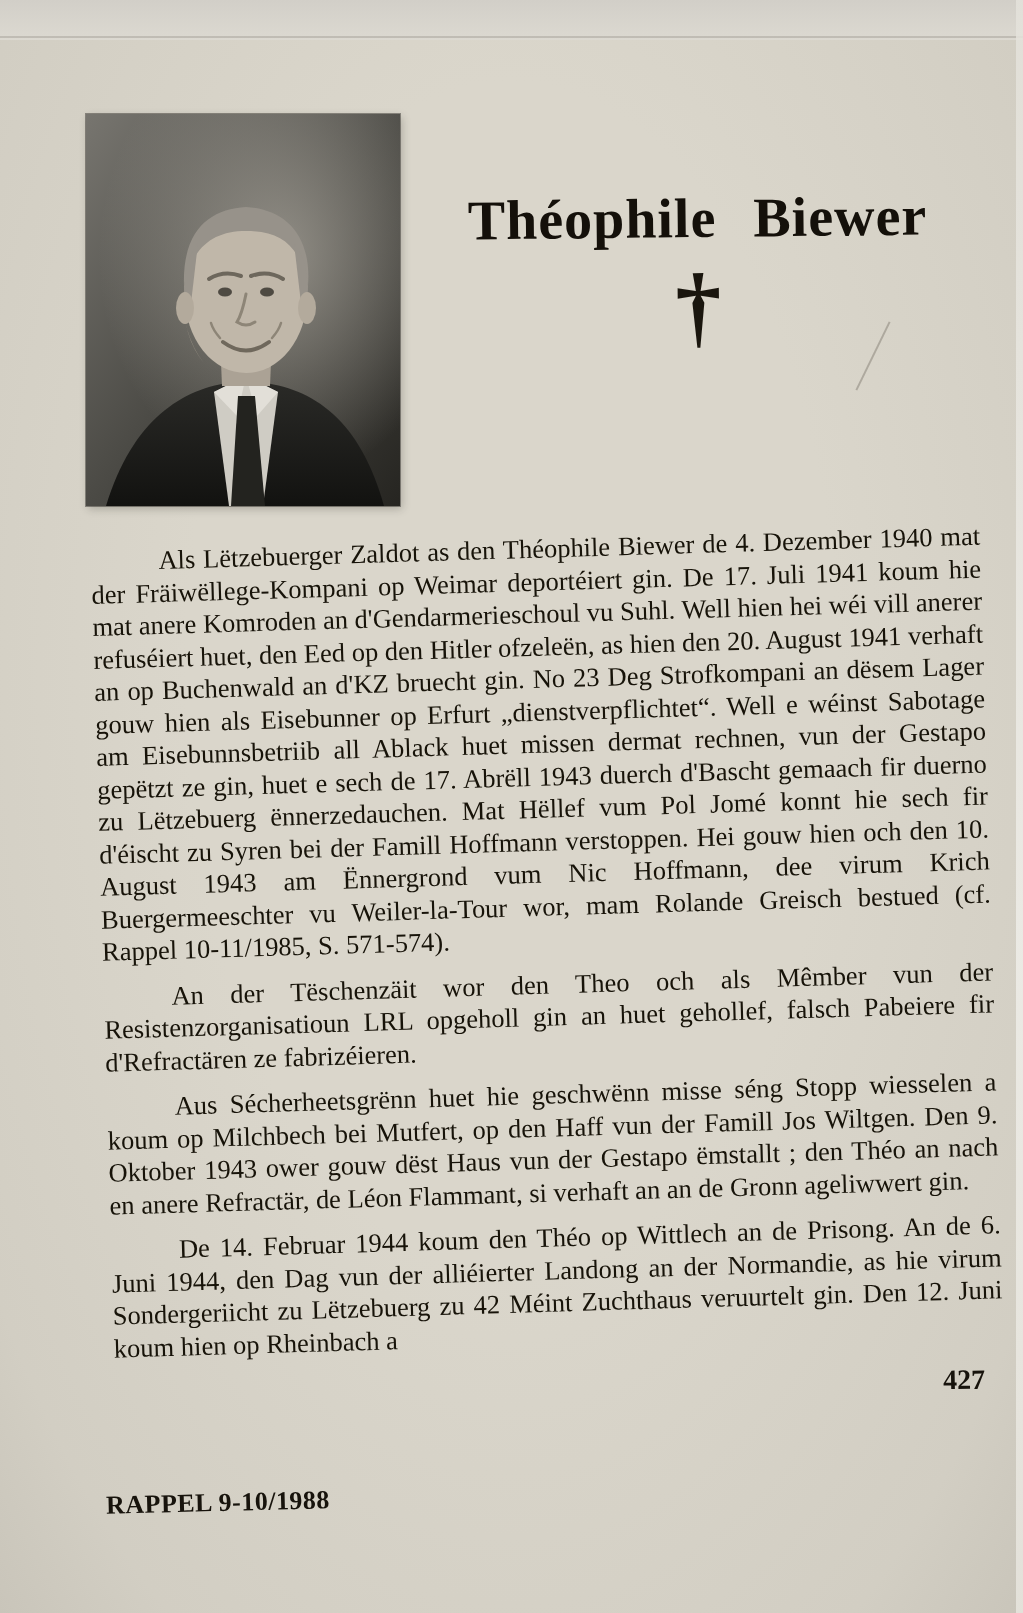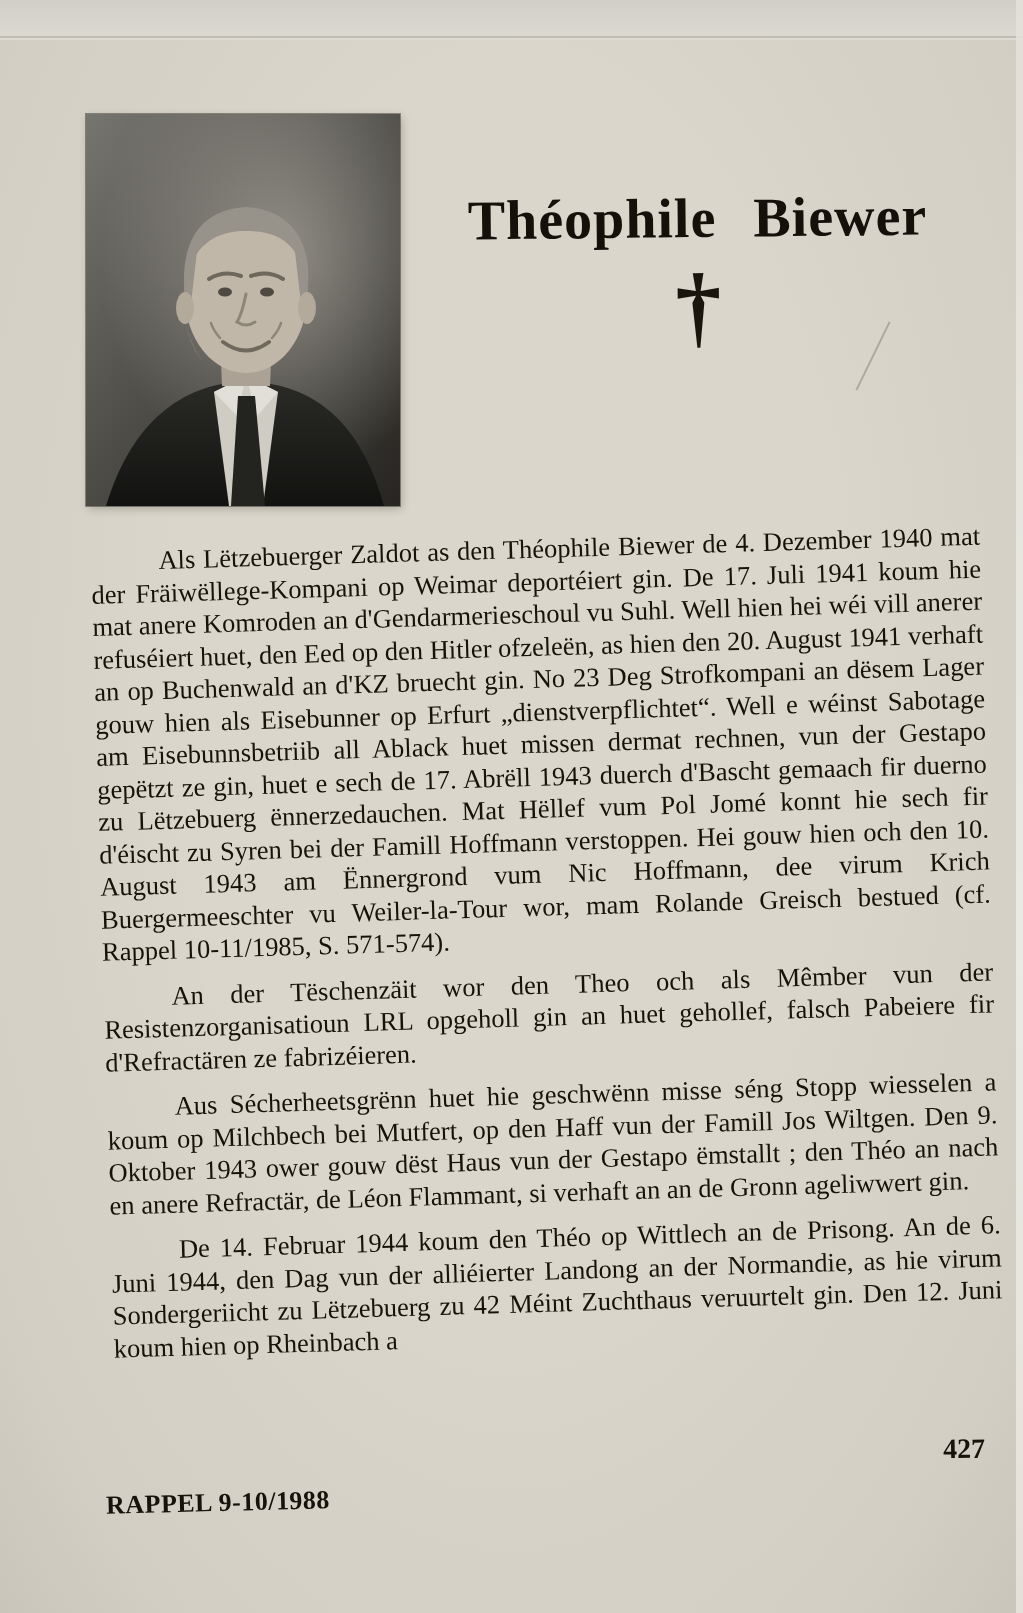--- a/index.html
+++ b/index.html
@@ -72,21 +72,21 @@
   }
   .body-text p {
     margin: 0 0 13px 0;
     font-size: 26.5px;
     line-height: 32.5px;
     text-align: justify;
     text-indent: 68px;
     color: #171309;
   }
   .page-number {
-    position: absolute; right: 38px; top: 1433px;
+    position: absolute; right: 38px; top: 1364px;
     font-size: 28px;
     font-weight: bold;
     transform: rotate(-1deg);
   }
   .footer {
     position: absolute; left: 106px; top: 1488px;
     font-size: 26px;
     font-weight: bold;
     letter-spacing: 0.5px;
     transform: rotate(-1.4deg);

